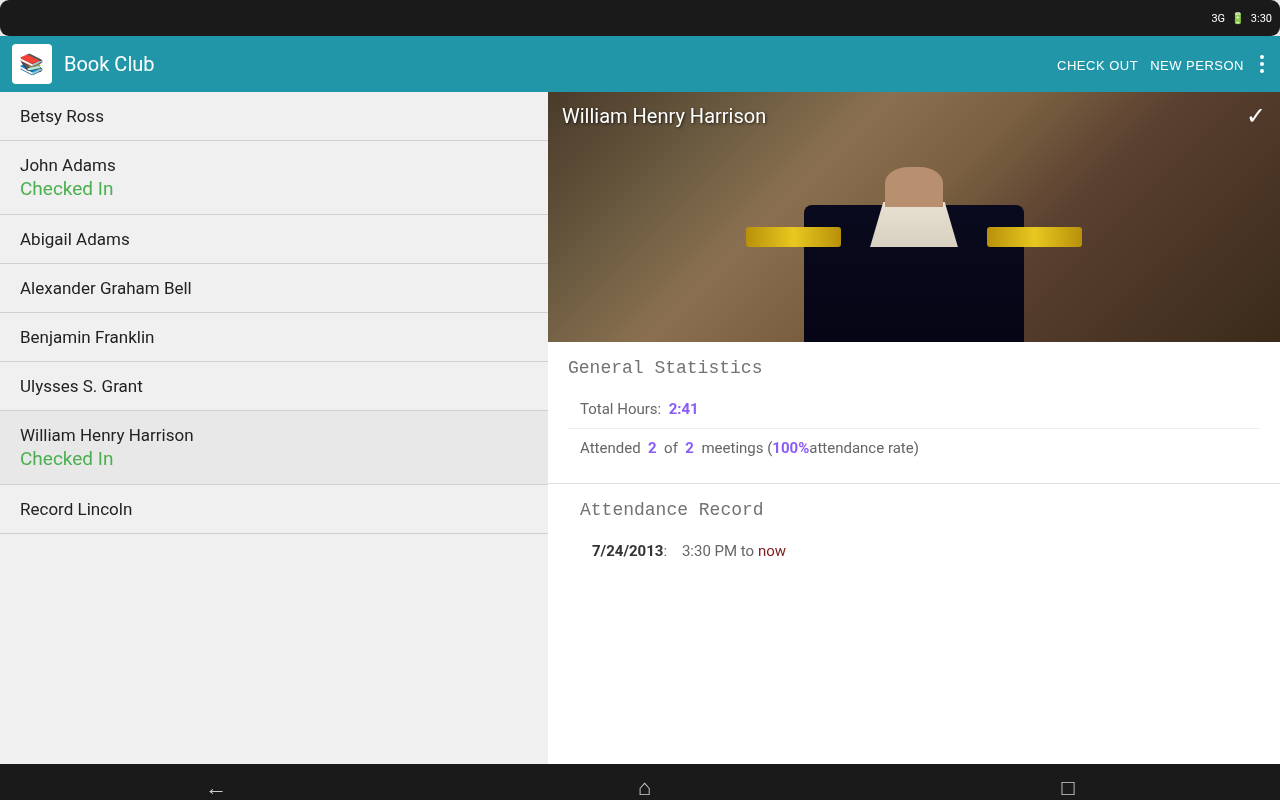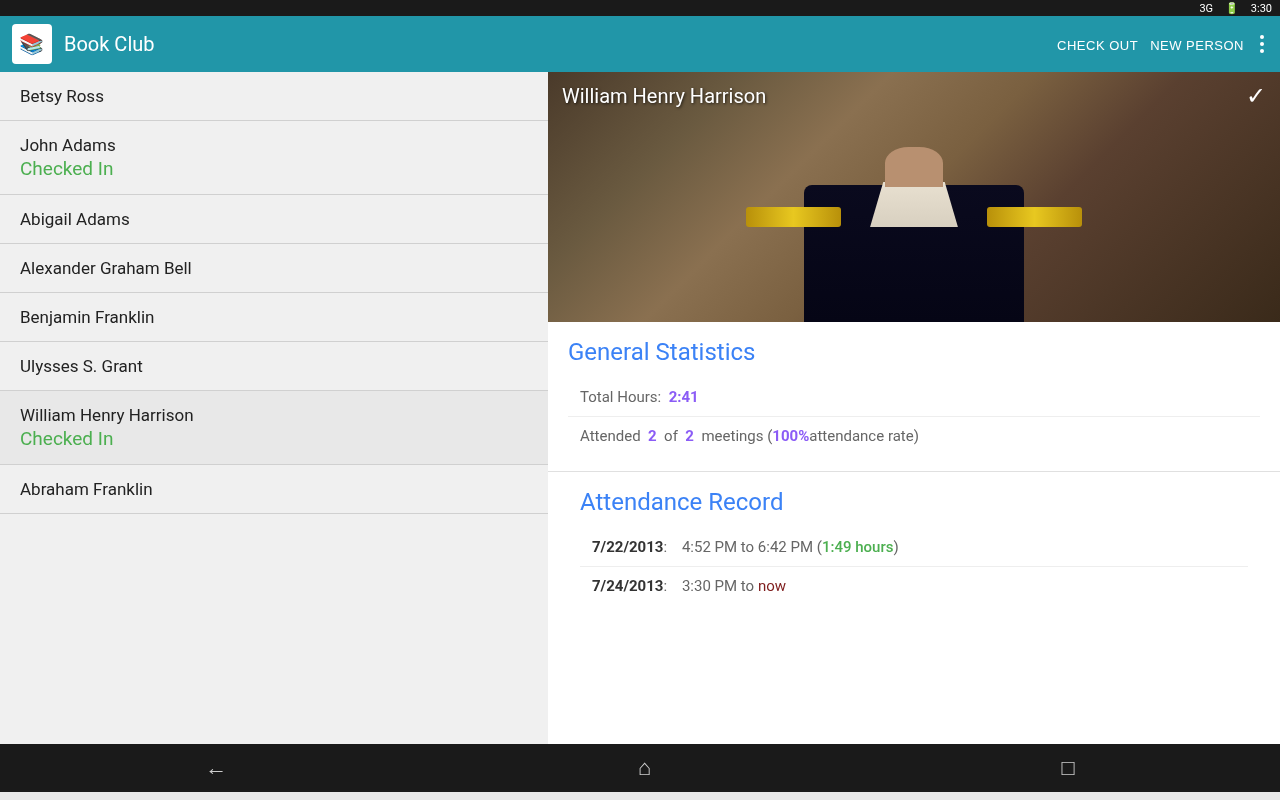--- a/index.html
+++ b/index.html
@@ -1,27 +1,28 @@
 <!DOCTYPE html>
 <html><head>
   <meta charset="utf-8">
   <style>
     * { margin: 0; padding: 0; box-sizing: border-box; }
     body { width: 1280px; height: 800px; overflow: hidden; font-family: 'Roboto', Arial, sans-serif; background: #e8e8e8; }
 
     
     .status-bar {
       width: 100%;
-      height: 16px;
+      height: 36px;
       background: #1a1a1a;
       display: flex;
       align-items: center;
       justify-content: flex-end;
       padding: 0 8px;
-      gap: 12px;
+      gap: 6px;
+      border-radius: 9px;
     }
     .status-bar-text {
       color: #fff;
       font-size: 11px;
     }
 
     
     .app-bar {
       width: 100%;
       height: 56px;
@@ -142,24 +143,25 @@
       color: #fff;
       font-size: 24px;
     }
 
     
     .stats-section {
       padding: 16px 20px;
       border-bottom: 1px solid #e0e0e0;
     }
     .section-title {
-      font-size: 24px;
-      color: #3b82f6;
+      font-size: 18px;
+      color: #737373;
       font-weight: 400;
       margin-bottom: 12px;
+      font-family: Liberation Mono, monospace;
     }
     .stat-row {
       padding: 10px 12px;
       border-bottom: 1px solid #eee;
       font-size: 15px;
       color: #666;
     }
     .stat-row:last-child {
       border-bottom: none;
     }
@@ -262,21 +264,21 @@
     <div class="sidebar-item">
       <div class="sidebar-item-name">Ulysses S. Grant</div>
     </div>
 
     <div class="sidebar-item" style="background:#e8e8e8;">
       <div class="sidebar-item-name">William Henry Harrison</div>
       <div class="sidebar-item-status">Checked In</div>
     </div>
 
     <div class="sidebar-item">
-      <div class="sidebar-item-name">Abraham Franklin</div>
+      <div class="sidebar-item-name">Record Lincoln</div>
     </div>
 
   </div>
 
   <div class="detail-panel">
 
     <div class="person-header">
       <div class="portrait-bg"></div>
 
       <div style="position:absolute;inset:0;background:linear-gradient(135deg,#4a3a2a 0%,#6a5a40 20%,#8a7050 35%,#7a6040 50%,#5a4030 65%,#3a2a1a 100%);"></div>
@@ -309,24 +311,20 @@
         &nbsp;<span class="stat-value">2</span>
         &nbsp;<span>of</span>
         &nbsp;<span class="stat-value">2</span>
         &nbsp;<span>meetings (</span><span class="stat-value">100%</span><span>attendance rate)</span>
       </div>
     </div>
 
     <div class="attendance-section">
       <div class="section-title">Attendance Record</div>
 
-      <div class="attendance-row">
-        <span class="attendance-date">7/22/2013</span><span>:&nbsp;&nbsp;&nbsp;</span>
-        <span>4:52 PM to 6:42 PM (</span><span class="attendance-hours">1:49 hours</span><span>)</span>
-      </div>
 
       <div class="attendance-row">
         <span class="attendance-date">7/24/2013</span><span>:&nbsp;&nbsp;&nbsp;</span>
         <span>3:30 PM to </span><span class="attendance-now">now</span>
       </div>
     </div>
 
   </div>
 </div>
 

